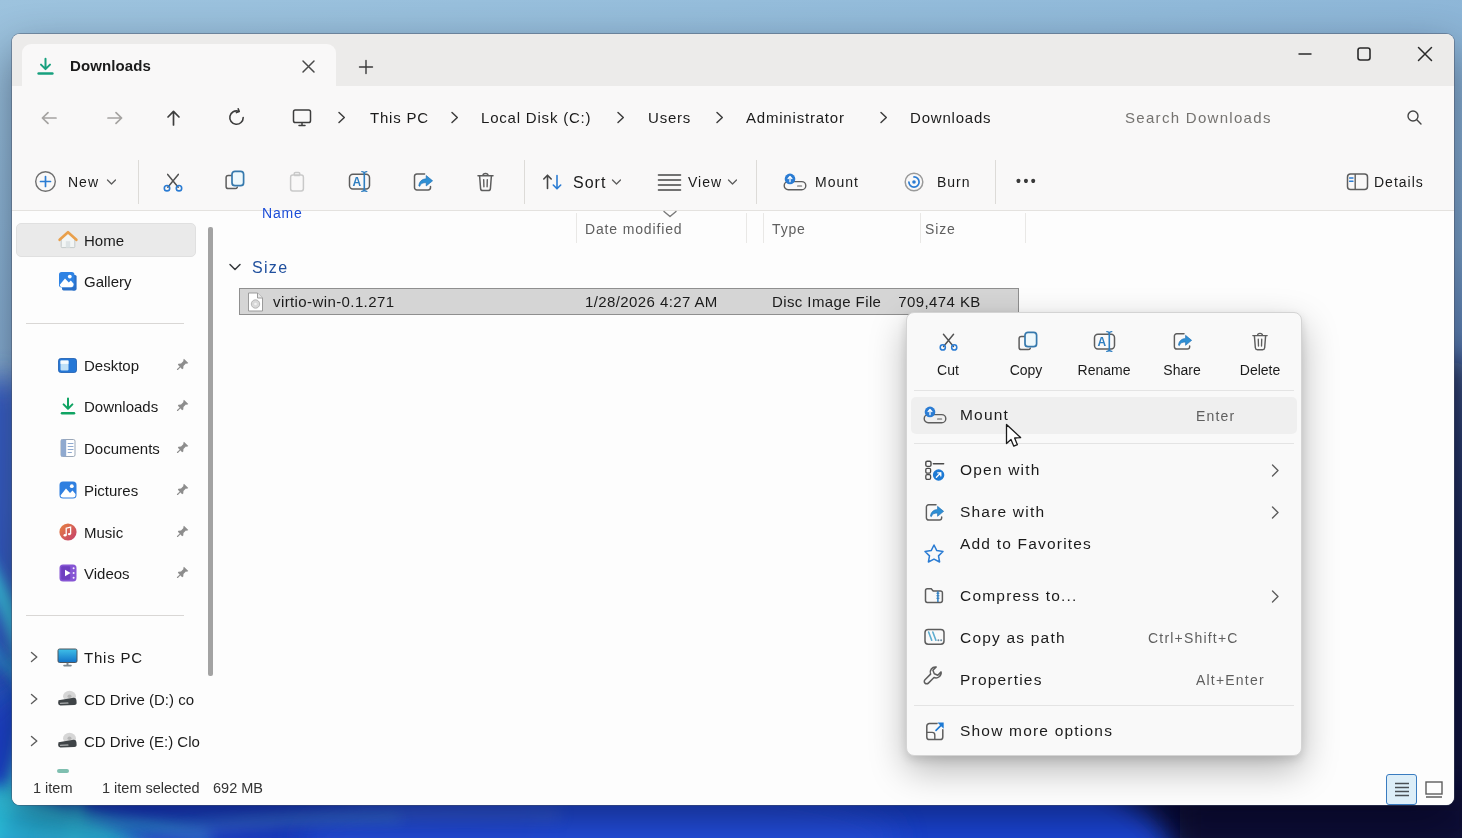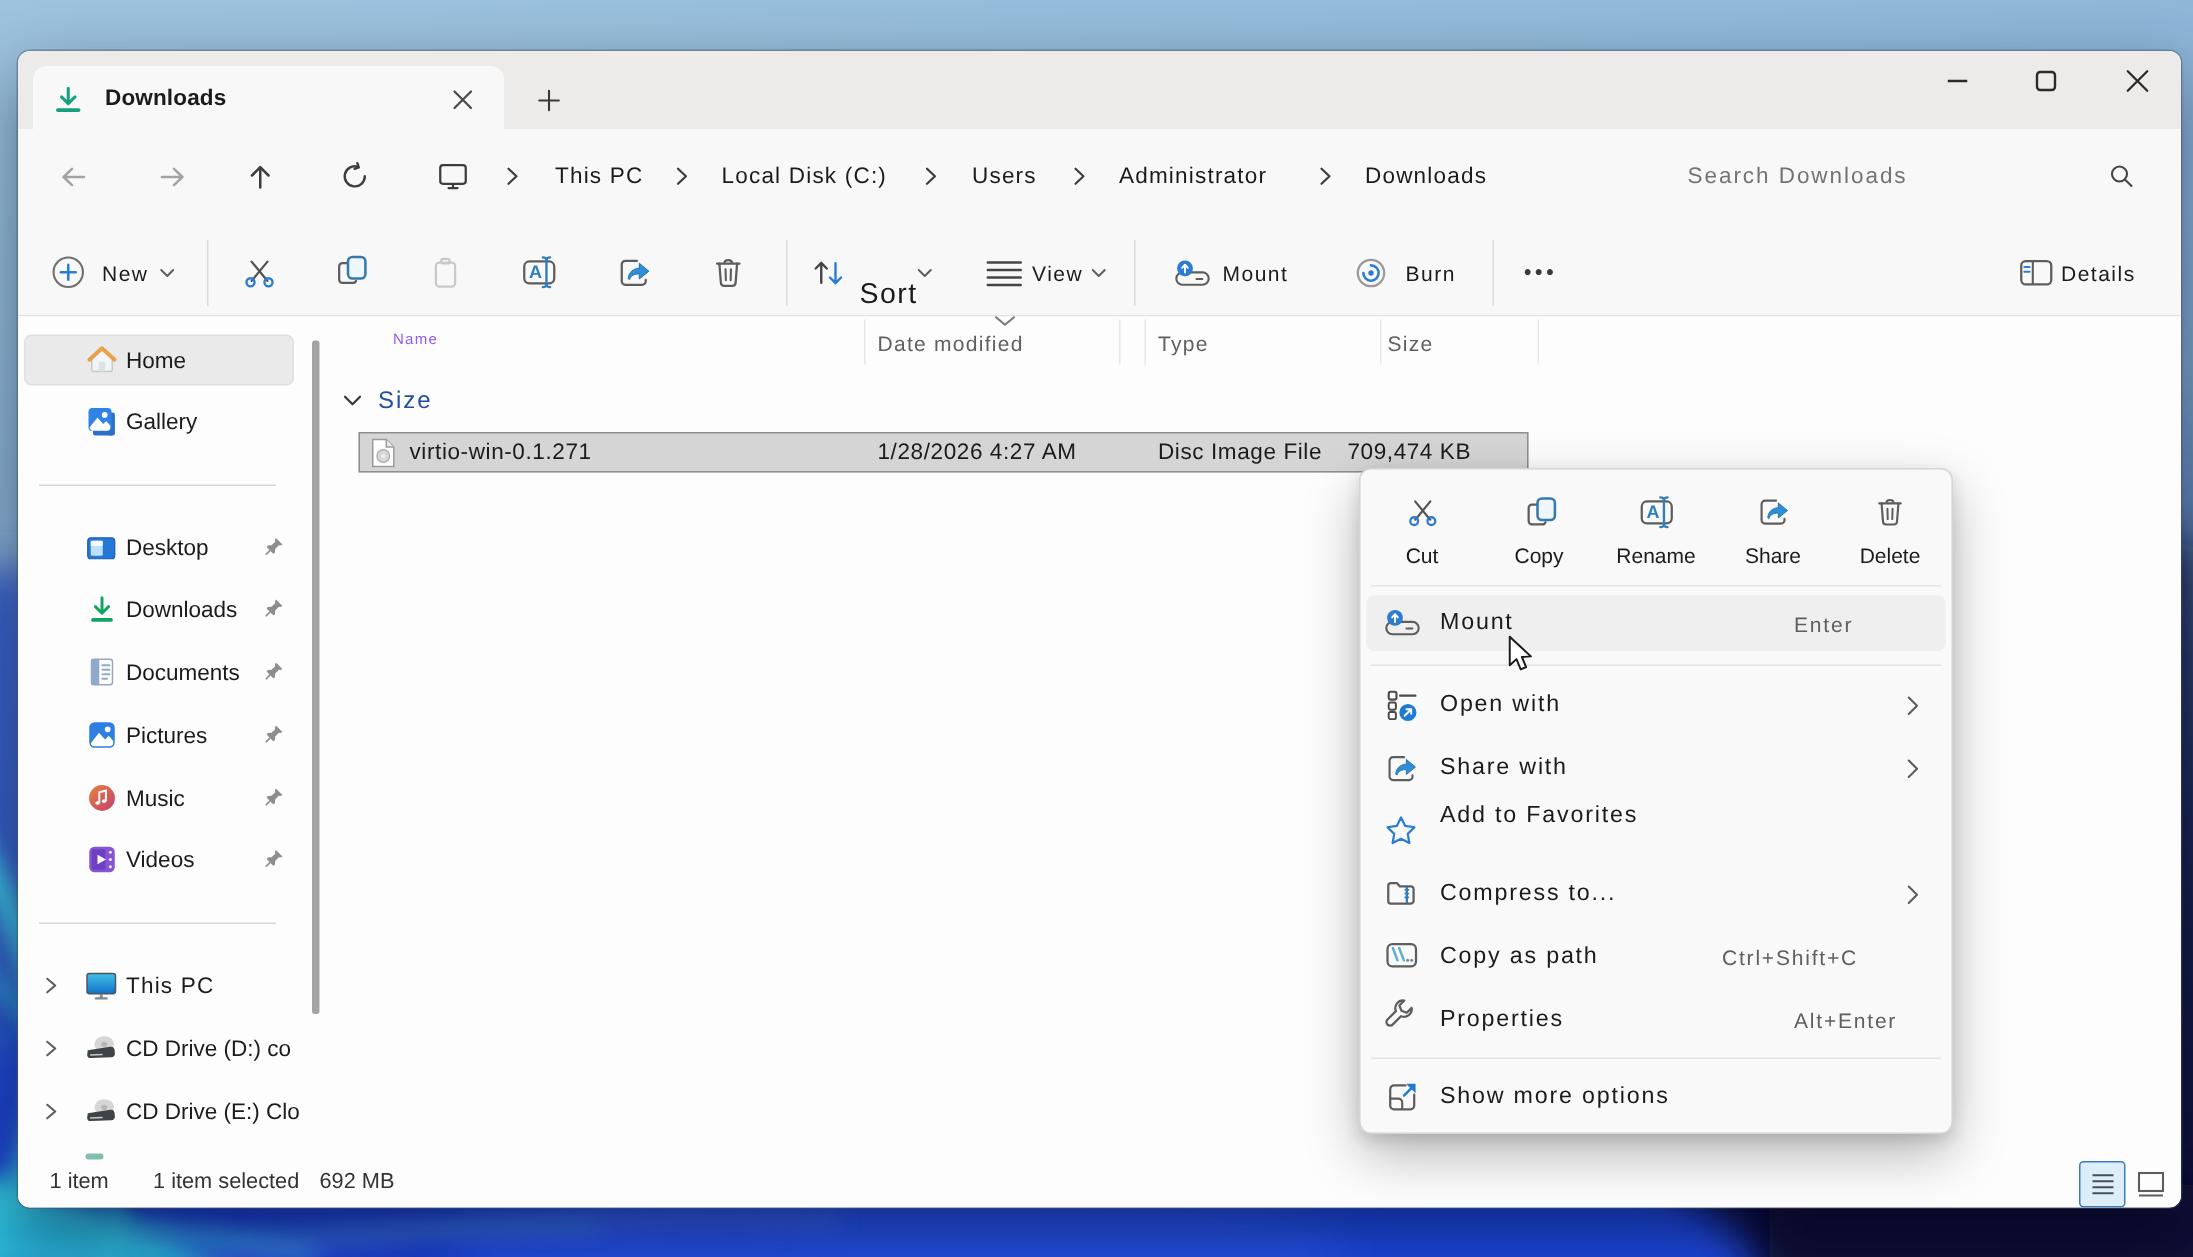--- a/index.html
+++ b/index.html
@@ -161,21 +161,21 @@
       <path d="M3 4.8 L18 4.8" stroke="#5d5d5d" stroke-width="1.5" stroke-linecap="round"></path>
       <path d="M8 4.4 C 8 1.8 13 1.8 13 4.4" stroke="#5d5d5d" stroke-width="1.5" fill="none"></path>
       <path d="M4.6 4.8 L5.6 17.6 A 2.2 2.2 0 0 0 7.8 19.6 L13.2 19.6 A 2.2 2.2 0 0 0 15.4 17.6 L16.4 4.8" stroke="#5d5d5d" stroke-width="1.5" fill="none" stroke-linecap="round"></path>
       <path d="M8.7 8.6 L8.9 15.8 M12.3 8.6 L12.1 15.8" stroke="#5d5d5d" stroke-width="1.4" stroke-linecap="round"></path>
     </svg>
     <div class="vsep" style="left:512px;top:126px;height:44px"></div>
     <svg class="icon" style="left:529px;top:137px" width="23" height="22" viewBox="0 0 23 22">
       <path d="M6.5 17.5 L6.5 4.5 M2.8 8 L6.5 4.2 L10.2 8" stroke="#454545" stroke-width="1.6" fill="none" stroke-linecap="round" stroke-linejoin="round"></path>
       <path d="M16 4.5 L16 17.5 M12.3 14 L16 17.8 L19.7 14" stroke="#2b7cd3" stroke-width="1.6" fill="none" stroke-linecap="round" stroke-linejoin="round"></path>
     </svg>
-    <div class="txt" style="left:561px;top:152px;font-size:19px;letter-spacing:1px">Sort</div>
+    <div class="txt" style="left:561px;top:140px;font-size:16px;letter-spacing:1px">Sort</div>
     <svg class="icon" style="left:599px;top:144px" width="11" height="8" viewBox="0 0 11 8">
       <path d="M1.5 2 L5.5 6 L9.5 2" stroke="#5d5d5d" stroke-width="1.3" fill="none" stroke-linecap="round" stroke-linejoin="round"></path>
     </svg>
     <svg class="icon" style="left:645px;top:139px" width="25" height="19" viewBox="0 0 25 19">
       <path d="M1.5 2 L23.5 2 M1.5 7 L23.5 7 M1.5 12 L23.5 12 M1.5 17 L23.5 17" stroke="#454545" stroke-width="1.6" stroke-linecap="round"></path>
     </svg>
     <div class="txt" style="left:676px;top:140px;font-size:14px;letter-spacing:1px">View</div>
     <svg class="icon" style="left:715px;top:144px" width="11" height="8" viewBox="0 0 11 8">
       <path d="M1.5 2 L5.5 6 L9.5 2" stroke="#5d5d5d" stroke-width="1.3" fill="none" stroke-linecap="round" stroke-linejoin="round"></path>
     </svg>
@@ -324,21 +324,21 @@
         <path d="M8.5 1.8 L13.2 6.5 L11.7 7.2 L10.6 7 L8 9.6 L7.8 12.4 L6.6 13 L2 8.4 L2.6 7.2 L5.4 7 L8 4.4 L7.8 3.3 Z" fill="#8d8d8d"></path>
         <path d="M4.2 10.8 L1.6 13.4" stroke="#8d8d8d" stroke-width="1.2" stroke-linecap="round"></path>
       </svg>
     <svg class="icon" style="left:164px;top:531px" width="14" height="14" viewBox="0 0 15 15">
         <path d="M8.5 1.8 L13.2 6.5 L11.7 7.2 L10.6 7 L8 9.6 L7.8 12.4 L6.6 13 L2 8.4 L2.6 7.2 L5.4 7 L8 4.4 L7.8 3.3 Z" fill="#8d8d8d"></path>
         <path d="M4.2 10.8 L1.6 13.4" stroke="#8d8d8d" stroke-width="1.2" stroke-linecap="round"></path>
       </svg>
 
     <div class="abs" style="left:196px;top:193px;width:4.5px;height:449px;background:#a3a3a3;border-radius:2px"></div>
 
-    <div class="txt" style="left:250px;top:187px;font-size:10px;color:#8b5cf6;letter-spacing:.85px">Name</div>
+    <div class="txt" style="left:250px;top:171px;font-size:14px;color:#1d4ed8;letter-spacing:.85px">Name</div>
     <div class="txt" style="left:573px;top:187px;font-size:14px;color:#5f5f5f;letter-spacing:.85px">Date modified</div>
     <div class="txt" style="left:760px;top:187px;font-size:14px;color:#5f5f5f;letter-spacing:.85px">Type</div>
     <div class="txt" style="left:913px;top:187px;font-size:14px;color:#5f5f5f;letter-spacing:.85px">Size</div>
     <svg class="icon" style="left:650px;top:176px" width="16" height="8" viewBox="0 0 16 8">
       <path d="M2 1.5 L8 6.5 L14 1.5" stroke="#7a7a7a" stroke-width="1.4" fill="none" stroke-linecap="round" stroke-linejoin="round"></path>
     </svg>
     <div class="vsep" style="left:564px;top:179px;height:30px;background:#e9e8e6"></div>
     <div class="vsep" style="left:734px;top:179px;height:30px;background:#e9e8e6"></div>
     <div class="vsep" style="left:751px;top:179px;height:30px;background:#e9e8e6"></div>
     <div class="vsep" style="left:908px;top:179px;height:30px;background:#e9e8e6"></div>

